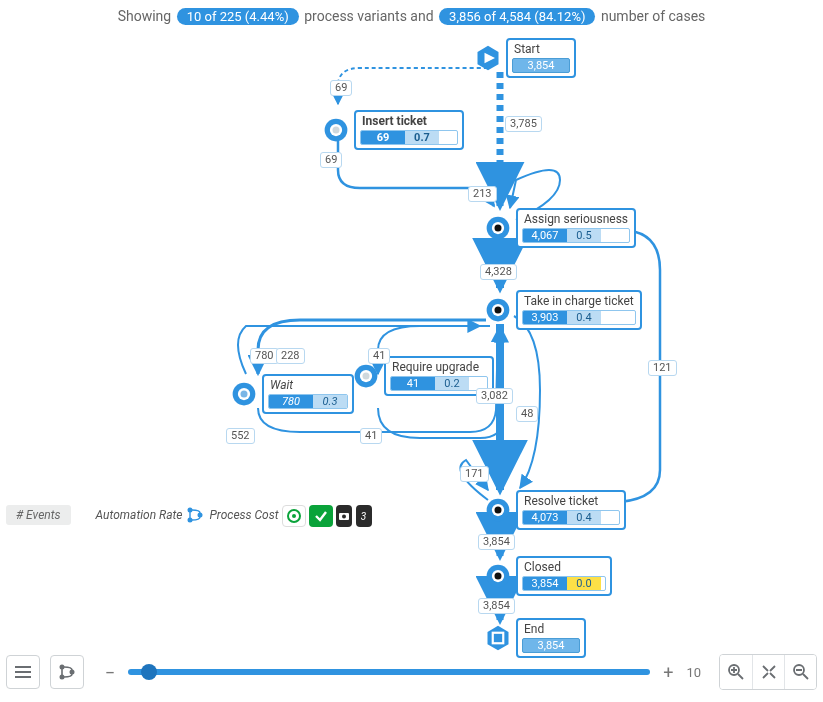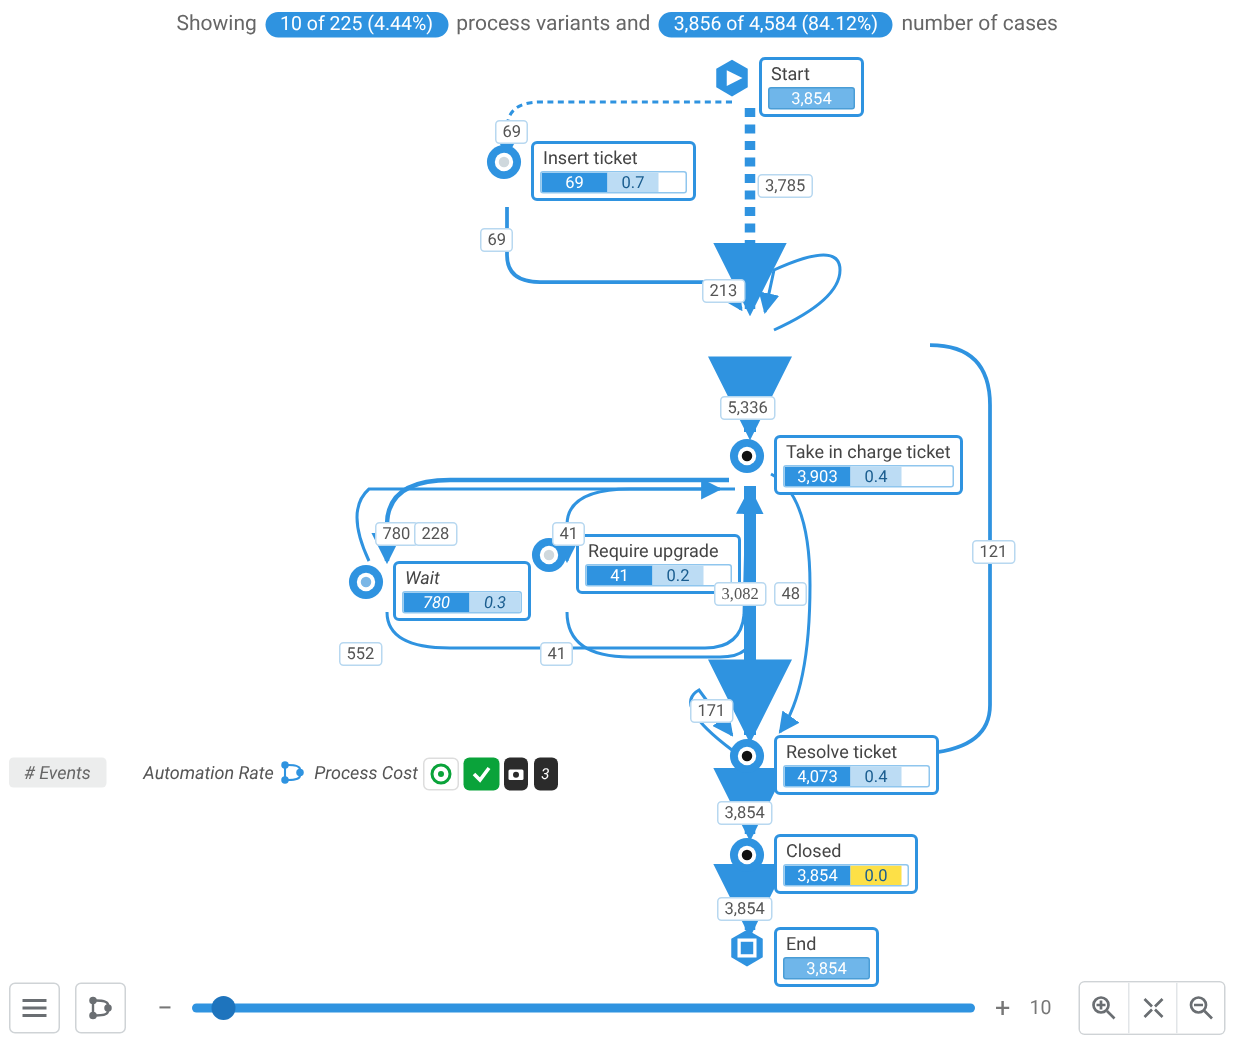--- a/index.html
+++ b/index.html
@@ -35,21 +35,21 @@
   }
   svg.edges {
     position: absolute;
     top: 0; left: 0;
     width: 100%; height: 100%;
     pointer-events: none;
   }
   .node {
     position: absolute;
     display: flex;
-    align-items: flex-start;
+    align-items: center;
   }
   .node-body {
     background: #fff;
     border: 2px solid #2f93e0;
     border-radius: 4px;
     padding: 2px 4px 3px 4px;
     min-width: 110px;
   }
   .node-title {
     font-size: 12px;
@@ -264,35 +264,49 @@
   <svg class="node-icon" viewBox="0 0 32 32">
     <polygon points="16,2 28,9 28,23 16,30 4,23 4,9" fill="#2f93e0"></polygon>
     <polygon points="12,10 24,16 12,22" fill="#fff"></polygon>
   </svg>
   <div class="node-body" style="min-width:70px;">
     <div class="node-title">Start</div>
     <div class="stat-single">3,854</div>
   </div>
 </div>
 
-<div class="node" style="left:322px; top:64px;">
+<div class="node" style="left:322px; top:80px;font-weight:bold;">
   <svg class="node-icon" viewBox="0 0 32 32">
     <circle cx="16" cy="16" r="13" fill="#2f93e0"></circle>
         <circle cx="16" cy="16" r="7" fill="#fff"></circle>
         <circle cx="16" cy="16" r="4" fill="#cfd8dd"></circle>
   </svg>
   <div class="node-body">
     <div class="node-title">Insert ticket</div>
     <div class="node-stats">
       <div class="stat-a">69</div>
       <div class="stat-b">0.7</div>
     </div>
   </div>
 </div>
 
+<div class="node" style="left:484px; top:178px;">
+  <svg class="node-icon" viewBox="0 0 32 32">
+    <circle cx="16" cy="16" r="13" fill="#2f93e0"></circle>
+        <circle cx="16" cy="16" r="7" fill="#fff"></circle>
+        <circle cx="16" cy="16" r="4" fill="#111"></circle>
+  </svg>
+  <div class="node-body">
+    <div class="node-title">Assign seriousness</div>
+    <div class="node-stats">
+      <div class="stat-a">4,067</div>
+      <div class="stat-b">0.5</div>
+    </div>
+  </div>
+</div>
 
 <div class="node" style="left:484px; top:260px;">
   <svg class="node-icon" viewBox="0 0 32 32">
     <circle cx="16" cy="16" r="13" fill="#2f93e0"></circle>
         <circle cx="16" cy="16" r="7" fill="#fff"></circle>
         <circle cx="16" cy="16" r="4" fill="#111"></circle>
   </svg>
   <div class="node-body">
     <div class="node-title">Take in charge ticket</div>
     <div class="node-stats">
@@ -370,27 +384,27 @@
   <div class="node-body" style="min-width:70px;">
     <div class="node-title">End</div>
     <div class="stat-single">3,854</div>
   </div>
 </div>
 
 <div class="edge-label" style="left:330px; top:50px;">69</div>
 <div class="edge-label" style="left:505px; top:86px;">3,785</div>
 <div class="edge-label" style="left:320px; top:122px;">69</div>
 <div class="edge-label" style="left:468px; top:156px;">213</div>
-<div class="edge-label" style="left:480px; top:234px;">5,336</div>
+<div class="edge-label" style="left:480px; top:234px;">4,328</div>
 <div class="edge-label" style="left:648px; top:330px;">121</div>
 <div class="edge-label" style="left:250px; top:318px;">780</div>
 <div class="edge-label" style="left:276px; top:318px;">228</div>
 <div class="edge-label" style="left:368px; top:318px;">41</div>
-<div class="edge-label" style="left:476px; top:358px;font-family:Liberation Serif, serif;">3,082</div>
-<div class="edge-label" style="left:516px; top:358px;">48</div>
+<div class="edge-label" style="left:476px; top:358px;">3,082</div>
+<div class="edge-label" style="left:516px; top:376px;">48</div>
 <div class="edge-label" style="left:226px; top:398px;">552</div>
 <div class="edge-label" style="left:360px; top:398px;">41</div>
 <div class="edge-label" style="left:460px; top:436px;">171</div>
 <div class="edge-label" style="left:478px; top:504px;">3,854</div>
 <div class="edge-label" style="left:478px; top:568px;">3,854</div>
 
 </div>
 
 <div class="side-panel">
   <div class="side-item b-grey" style="padding:2px 10px; border-radius:3px; justify-content:center;"># Events</div>

